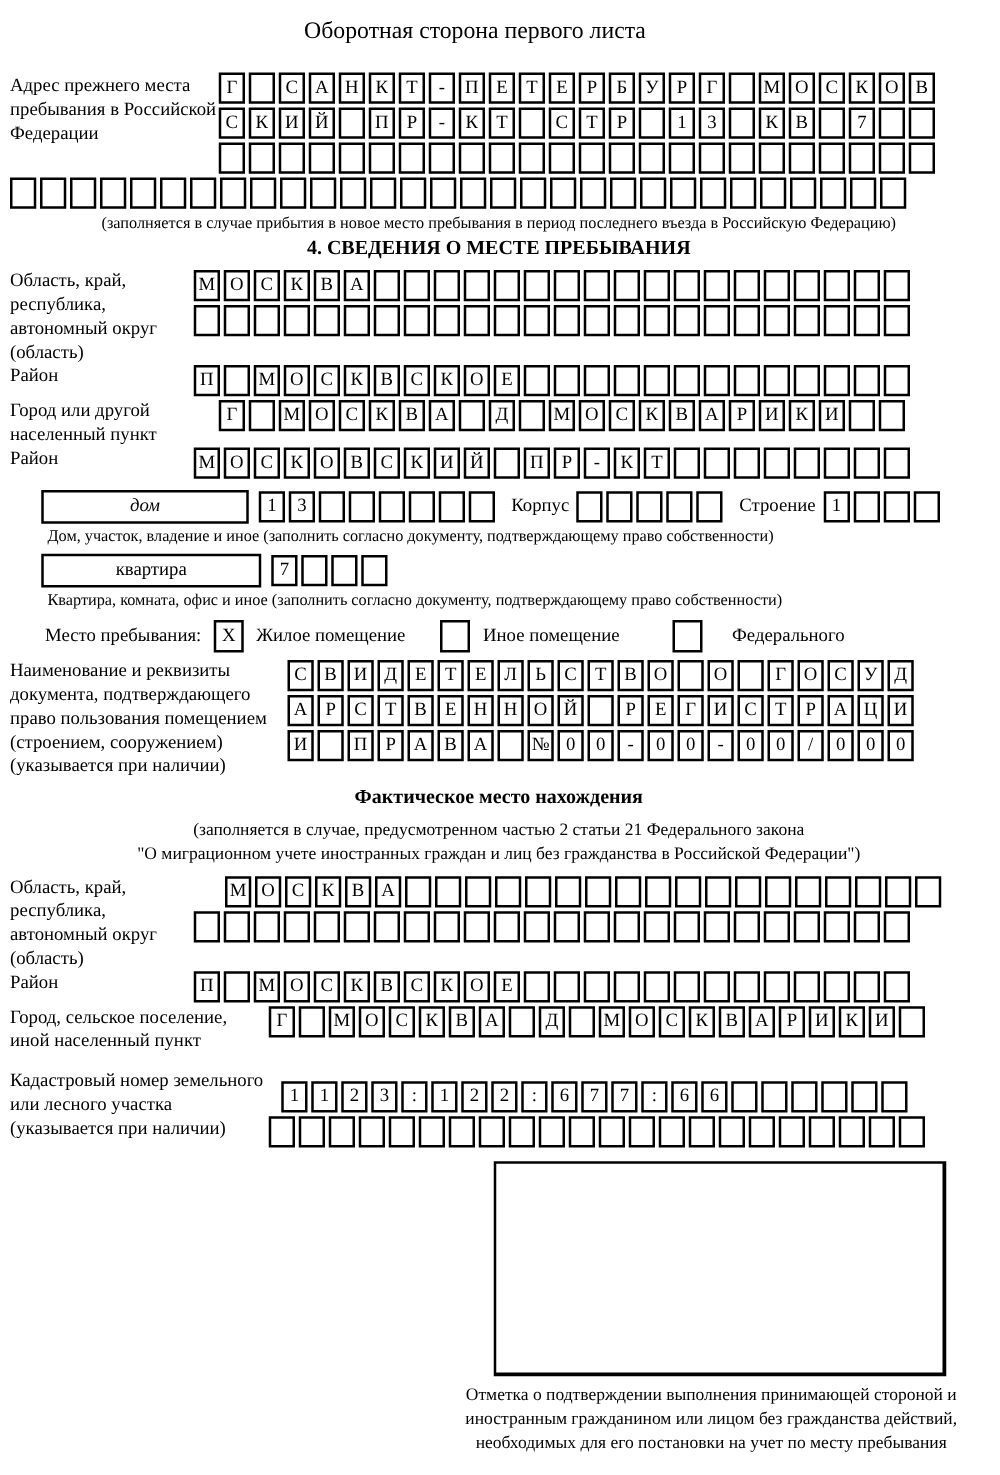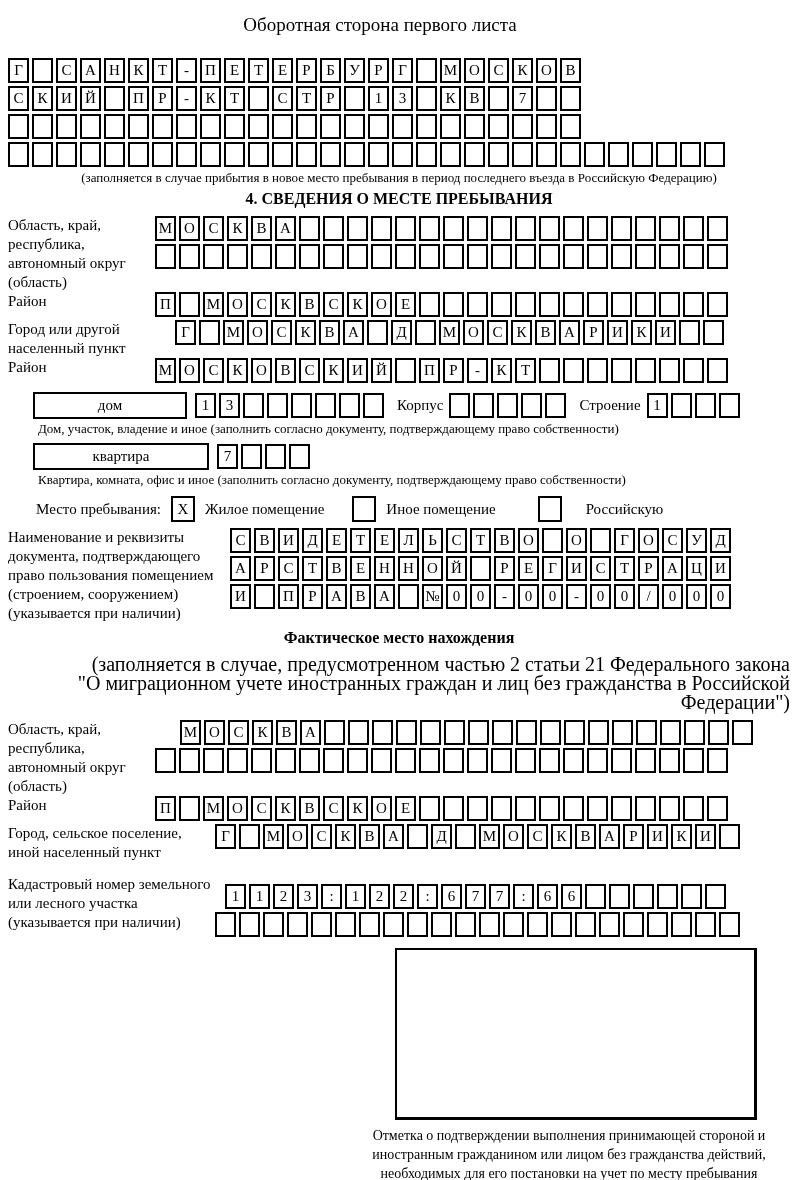--- a/index.html
+++ b/index.html
@@ -41,30 +41,30 @@
 
   .caption{
     font-size:13px;
     text-align:center;
     margin:2px 0 4px 0;
   }
   .sec-title{
     font-size:16px;font-weight:bold;text-align:center;
     margin:4px 0 8px 0;
   }
-  .note-center{font-size:20px;text-align:right;line-height:19px;}
+  .note-center{font-size:14px;text-align:center;line-height:19px;}
 
   
   .hrow{display:flex;align-items:center;margin:6px 0 2px 25px;}
   .wide-box{
     box-sizing:border-box;border:2px solid #000;height:27px;
     display:flex;align-items:center;justify-content:center;
     font-size:15px;margin-right:8px;flex:0 0 auto;
   }
-  .wb-house{width:154px;}
+  .wb-house{width:166px;font-style:italic;}
   .wb-apt{width:176px;}
   .inline-lbl{font-size:15px;margin:0 6px 0 10px;flex:0 0 auto;}
 
   
   .stay-row{display:flex;align-items:center;margin:8px 0 2px 28px;font-size:15px;}
   .chk{
     box-sizing:border-box;width:24px;height:26px;border:2px solid #000;
     display:inline-flex;align-items:center;justify-content:center;
     font-size:15px;margin:0 10px;flex:0 0 auto;
   }
@@ -89,20 +89,21 @@
   .mt6{margin-top:6px;}
 </style>
 </head>
 <body>
 
 <div class="page">
 
   <div class="hdr-right">Оборотная сторона первого листа</div>
 
   <div class="row-flex">
+    <div class="lbl lbl-s1">Адрес прежнего места пребывания в Российской Федерации</div>
     <div class="boxcol">
       <div class="boxrow">
           <span class="cell">Г</span>
           <span class="cell"></span>
           <span class="cell">С</span>
           <span class="cell">А</span>
           <span class="cell">Н</span>
           <span class="cell">К</span>
           <span class="cell">Т</span>
           <span class="cell">-</span>
@@ -401,21 +402,21 @@
   </div>
   <div class="caption" style="text-align:left;margin-left:30px;">Квартира, комната, офис и иное (заполнить согласно документу, подтверждающему право собственности)</div>
 
   <div class="stay-row">
     <span>Место пребывания:</span>
     <span class="chk">X</span>
     <span>Жилое помещение</span>
     <span class="chk" style="margin-left:28px;"></span>
     <span>Иное помещение</span>
     <span class="chk" style="margin-left:42px;margin-right:24px;"></span>
-    <span>Российскую</span>
+    <span>Федерального</span>
   </div>
 
   <div class="row-flex doc-block">
     <div class="lbl lbl-doc">Наименование и реквизиты документа, подтверждающего право пользования помещением (строением, сооружением) (указывается при наличии)</div>
     <div class="boxcol">
       <div class="boxrow">
           <span class="cell">С</span>
           <span class="cell">В</span>
           <span class="cell">И</span>
           <span class="cell">Д</span>

